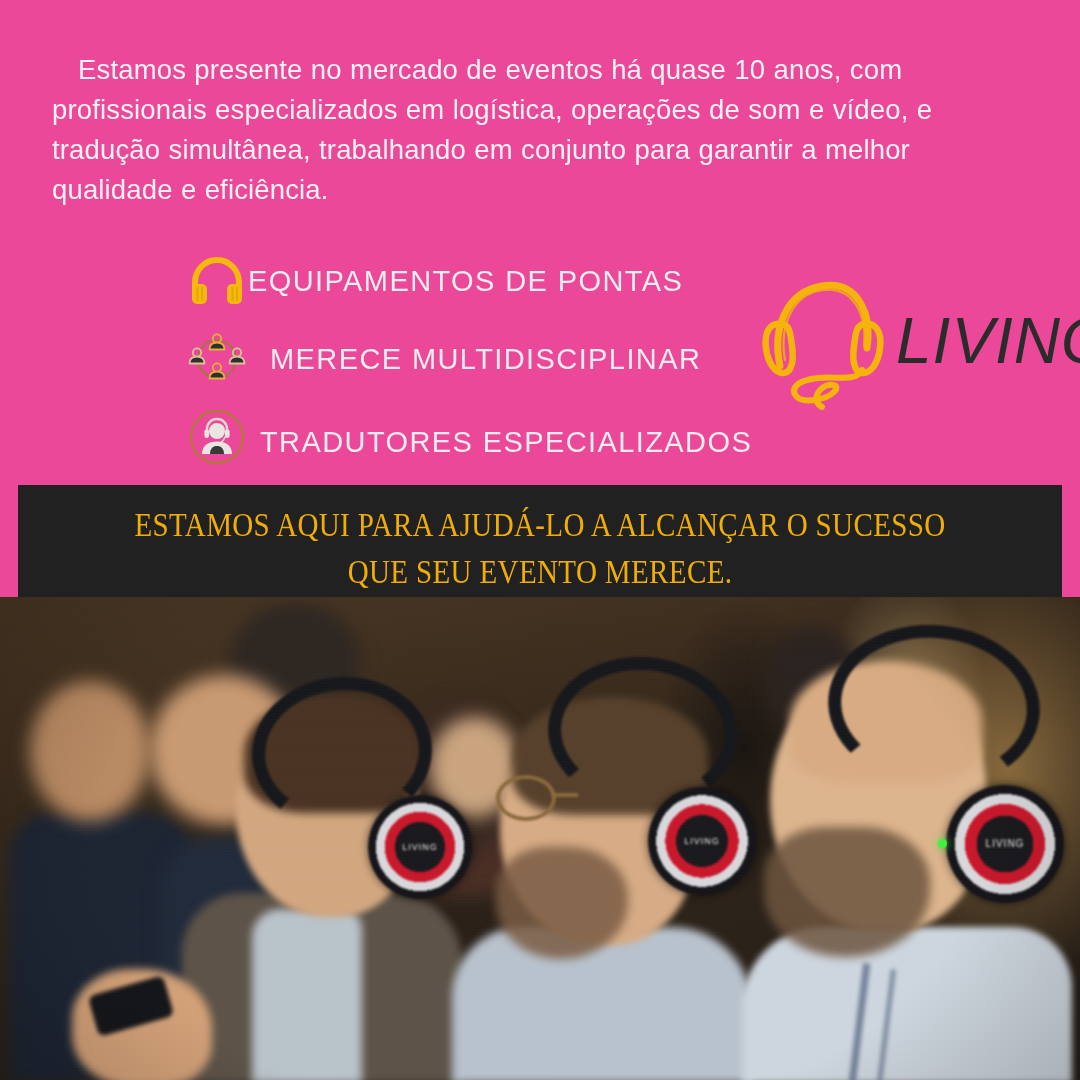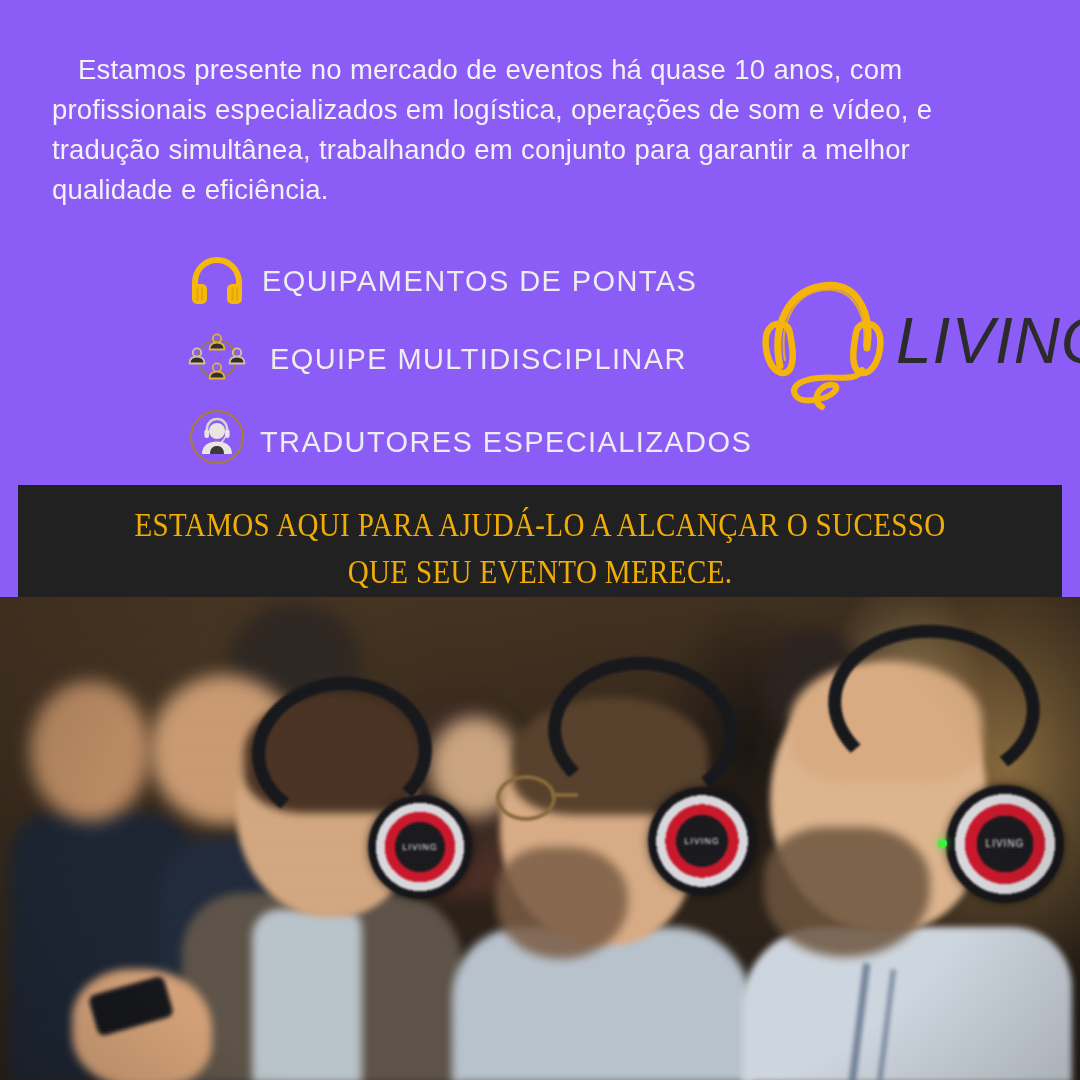--- a/index.html
+++ b/index.html
@@ -14,21 +14,21 @@
   body {
     background: #303030;
     font-family: "Liberation Sans", sans-serif;
     position: relative;
   }
 
   .slide {
     position: relative;
     width: 1080px;
     height: 1080px;
-    background: #8b5cf6;
+    background: #ec4899;
     overflow: hidden;
   }
 
   
   .intro-block {
     position: absolute;
     left: 52px;
     top: 50px;
     width: 950px;
   }
@@ -74,21 +74,21 @@
   .feature-label {
     color: #ededed;
     font-family: "Liberation Sans", sans-serif;
     font-size: 29px;
     font-weight: 300;
     letter-spacing: 1.4px;
     white-space: nowrap;
     line-height: 1;
   }
 
-  .row-1 .feature-label { margin-left: 14px; }
+  .row-1 .feature-label { }
   .row-2 .feature-label { margin-left: 22px; }
   .row-3 .feature-label { margin-left: 12px; margin-top: 11px; }
 
   
   .brand-logo {
     position: absolute;
     left: 752px;
     top: 268px;
     width: 330px;
     height: 145px;
@@ -315,21 +315,21 @@
           <circle cx="28" cy="36.5" r="4.2" fill="none" stroke="#e0b23a" stroke-width="1.8"></circle>
           <path d="M20.5 47.5 C20.5 42.6 24 40.6 28 40.6 C32 40.6 35.5 42.6 35.5 47.5 Z" fill="#303030" stroke="#e0b23a" stroke-width="1.8" stroke-linejoin="round"></path>
 
           <circle cx="8" cy="21.5" r="4.2" fill="none" stroke="#d8c49a" stroke-width="1.8"></circle>
           <path d="M0.5 32.5 C0.5 27.6 4 25.6 8 25.6 C12 25.6 15.5 27.6 15.5 32.5 Z" fill="#303030" stroke="#d8c49a" stroke-width="1.8" stroke-linejoin="round"></path>
 
           <circle cx="48" cy="21.5" r="4.2" fill="none" stroke="#d8c49a" stroke-width="1.8"></circle>
           <path d="M40.5 32.5 C40.5 27.6 44 25.6 48 25.6 C52 25.6 55.5 27.6 55.5 32.5 Z" fill="#303030" stroke="#d8c49a" stroke-width="1.8" stroke-linejoin="round"></path>
         </svg>
       </span>
-      <span class="feature-label">EQUIPE MULTIDISCIPLINAR</span>
+      <span class="feature-label">MERECE MULTIDISCIPLINAR</span>
     </div>
 
     <div class="feature-row row-3">
       <span class="feature-icon">
         <svg width="56" height="56" viewBox="0 0 56 56" aria-hidden="true">
           <circle cx="28" cy="28" r="26" fill="none" stroke="#a9802a" stroke-width="2"></circle>
 
           <circle cx="28" cy="22" r="8" fill="#e9e6e2"></circle>
 
           <path d="M18 22.5 V20 C18 14.2 22.5 10 28 10 C33.5 10 38 14.2 38 20 V22.5" fill="none" stroke="#d9d5d0" stroke-width="2.6" stroke-linecap="round"></path>

